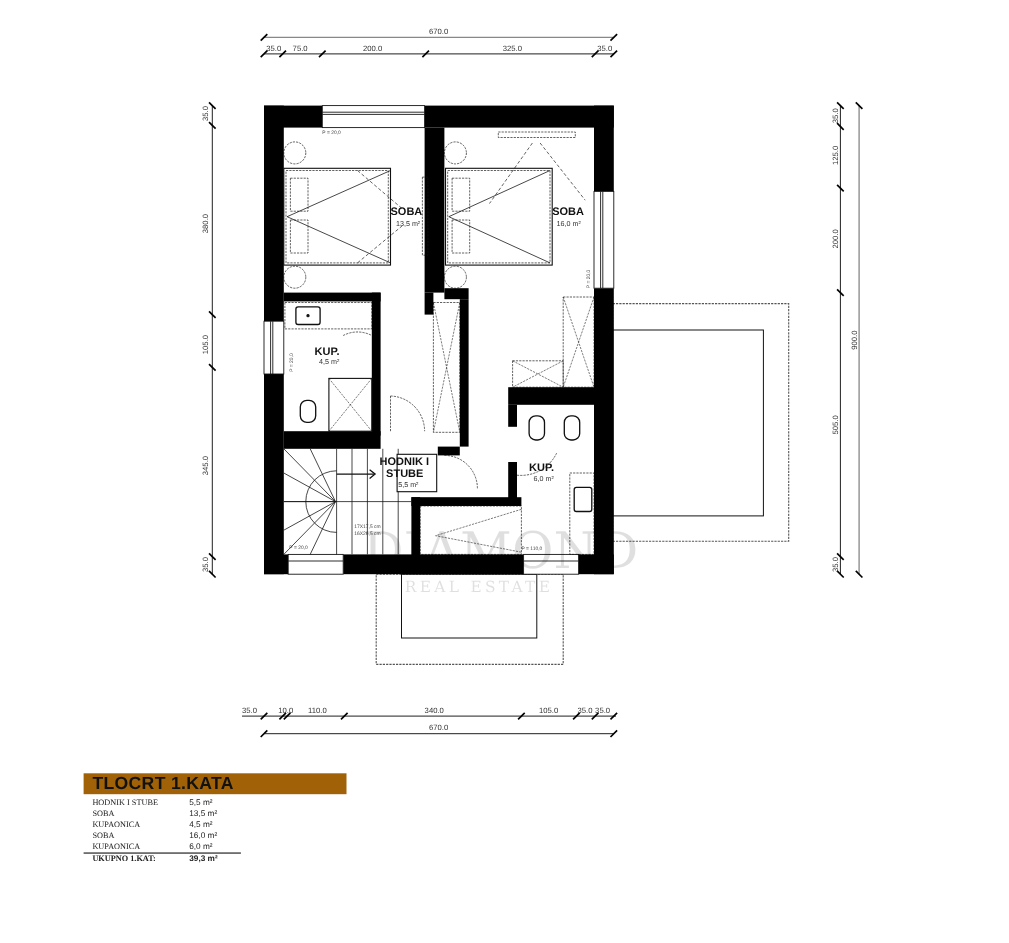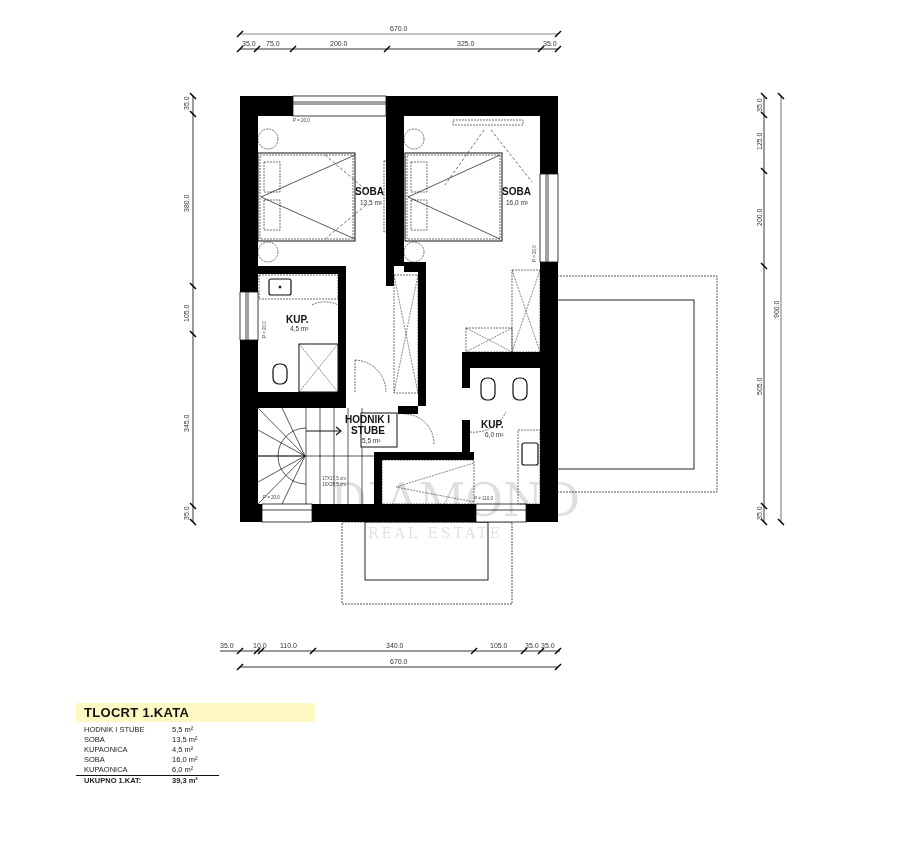--- a/index.html
+++ b/index.html
@@ -4,23 +4,23 @@
 <style>
   html, body { margin:0; padding:0; background:#ffffff; }
   body { width:917px; height:857px; position:relative; overflow:hidden; font-family:"Liberation Sans", sans-serif; color:#222; }
   #plan { position:absolute; left:0; top:0; width:917px; height:857px; }
   .dim-text { font-family:"Liberation Sans", sans-serif; font-size:7px; fill:#333; }
   .room-label { font-family:"Liberation Sans", sans-serif; font-weight:bold; font-size:10px; fill:#111; }
   .room-area { font-family:"Liberation Sans", sans-serif; font-size:6.5px; fill:#333; }
   .tiny { font-family:"Liberation Sans", sans-serif; font-size:4.5px; fill:#444; }
   .watermark { font-family:"DejaVu Serif", serif; fill:#000; opacity:0.12; }
   .legend { position:absolute; left:76px; top:703px; width:239px; }
-  .legend-title { background:#fef9c3; color:#111; font-weight:bold; font-size:13px; padding:2px 8px; height:15px; line-height:15px; letter-spacing:0.3px; }
+  .legend-title { background:#a16207; color:#111; font-weight:bold; font-size:16px; padding:2px 8px; height:15px; line-height:15px; letter-spacing:0.3px; }
   .legend-row { display:flex; font-size:7.5px; line-height:10px; padding-left:8px; }
-  .legend-row .n { width:88px; }
+  .legend-row .n { width:88px;font-family:Liberation Serif, serif; }
   .legend-row.last { border-bottom:1px solid #111; width:135px; }
   .legend-row.total { font-weight:bold; }
 </style>
 </head>
 <body>
 
 <svg id="plan" viewBox="0 0 917 857" xmlns="http://www.w3.org/2000/svg">
 
   <g>
     <line x1="240" y1="34" x2="558" y2="34" stroke="#888" stroke-width="1.2"></line>

